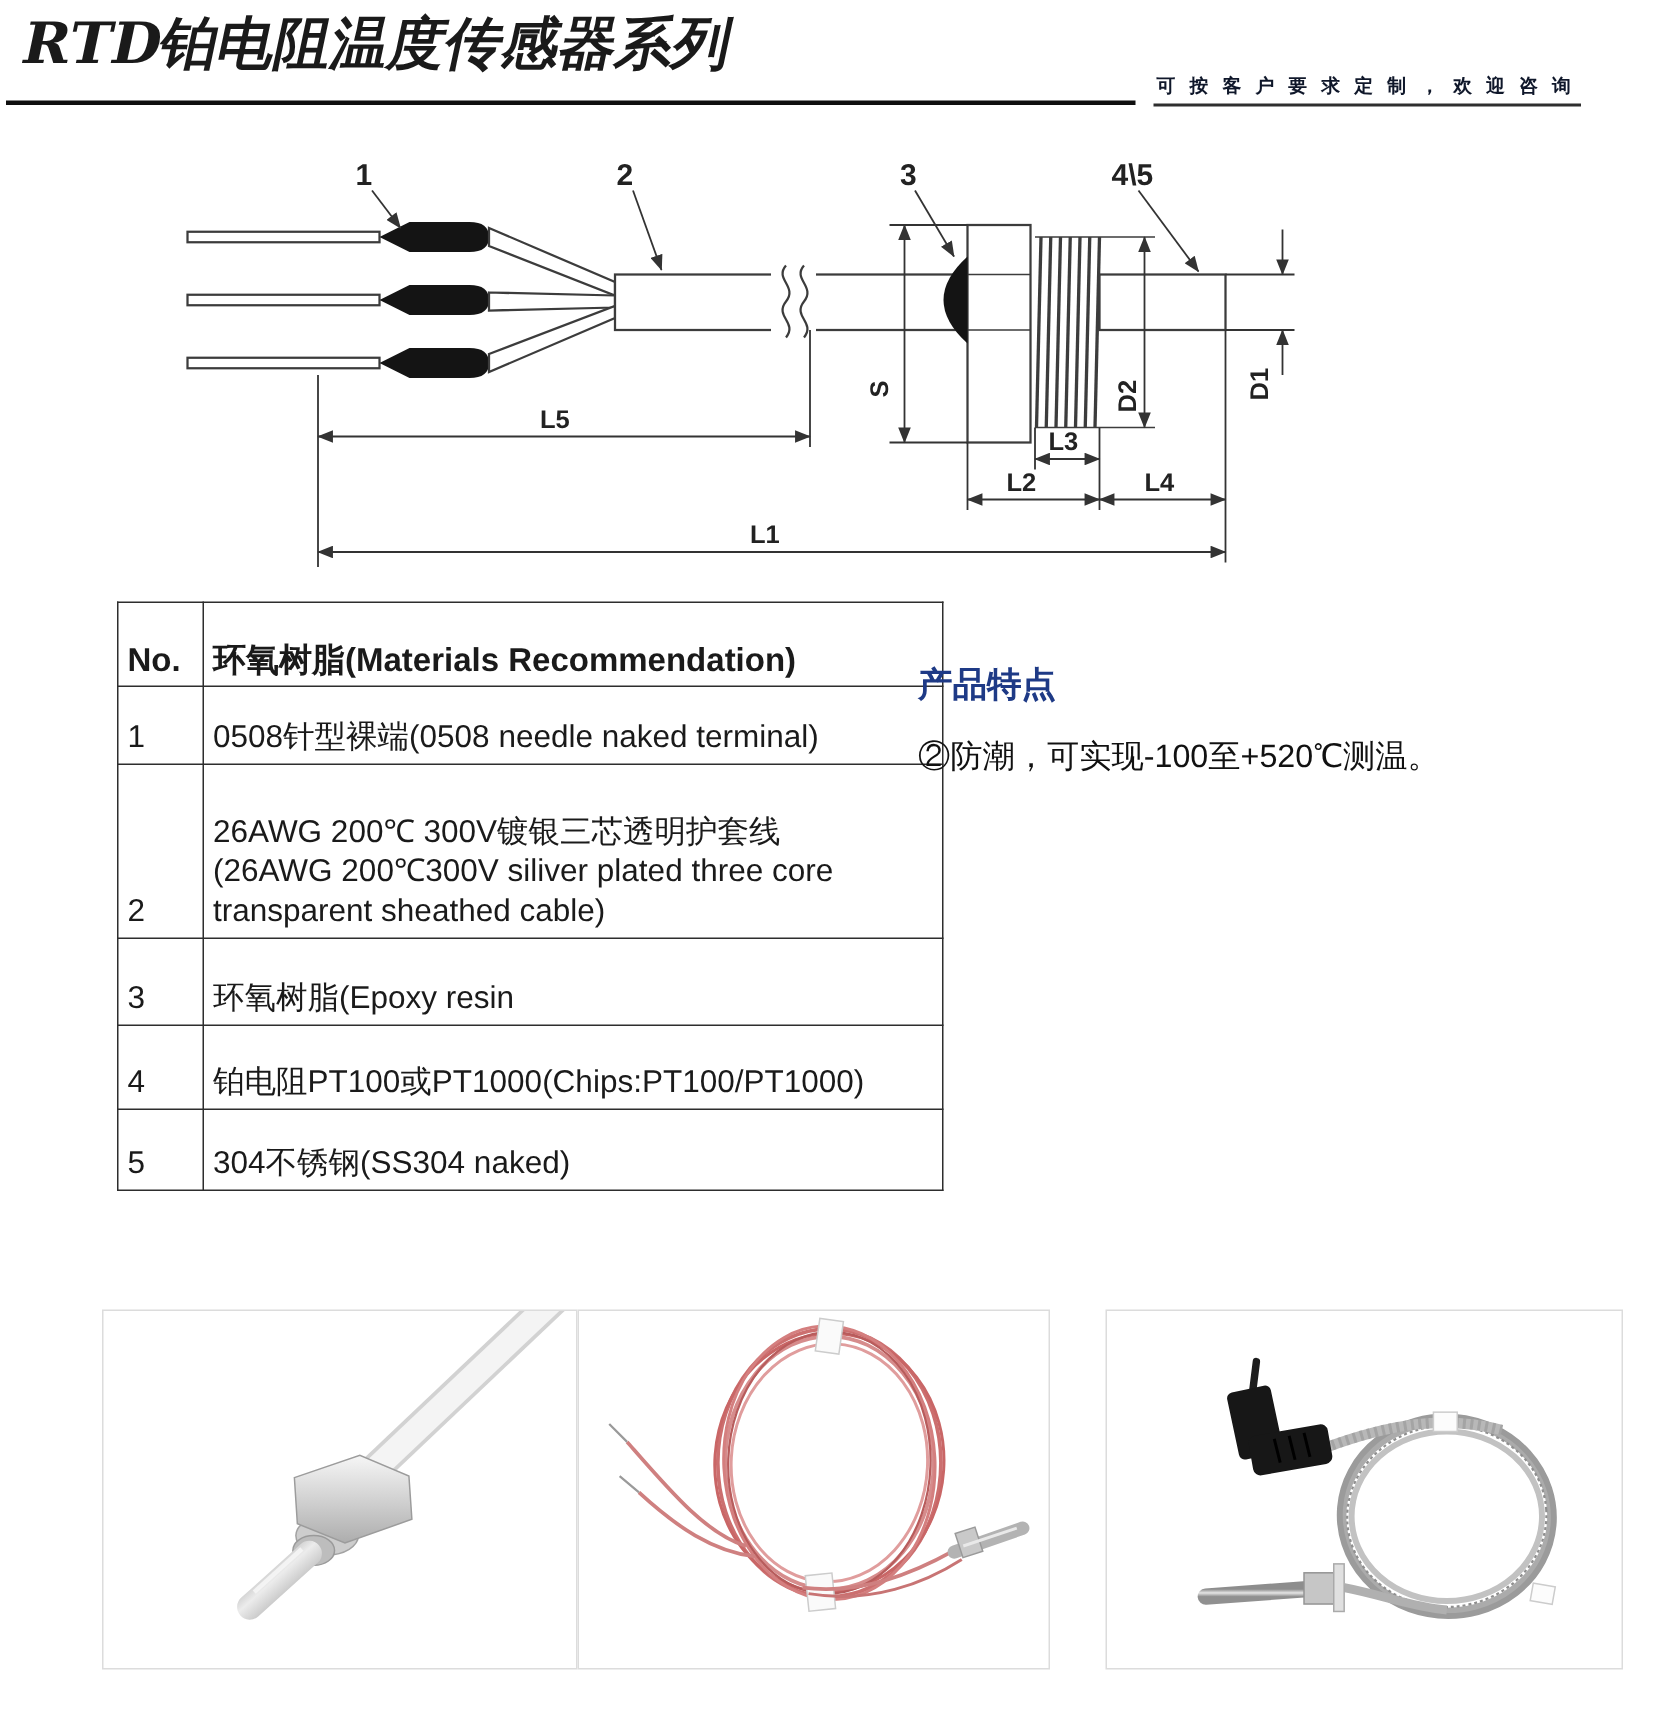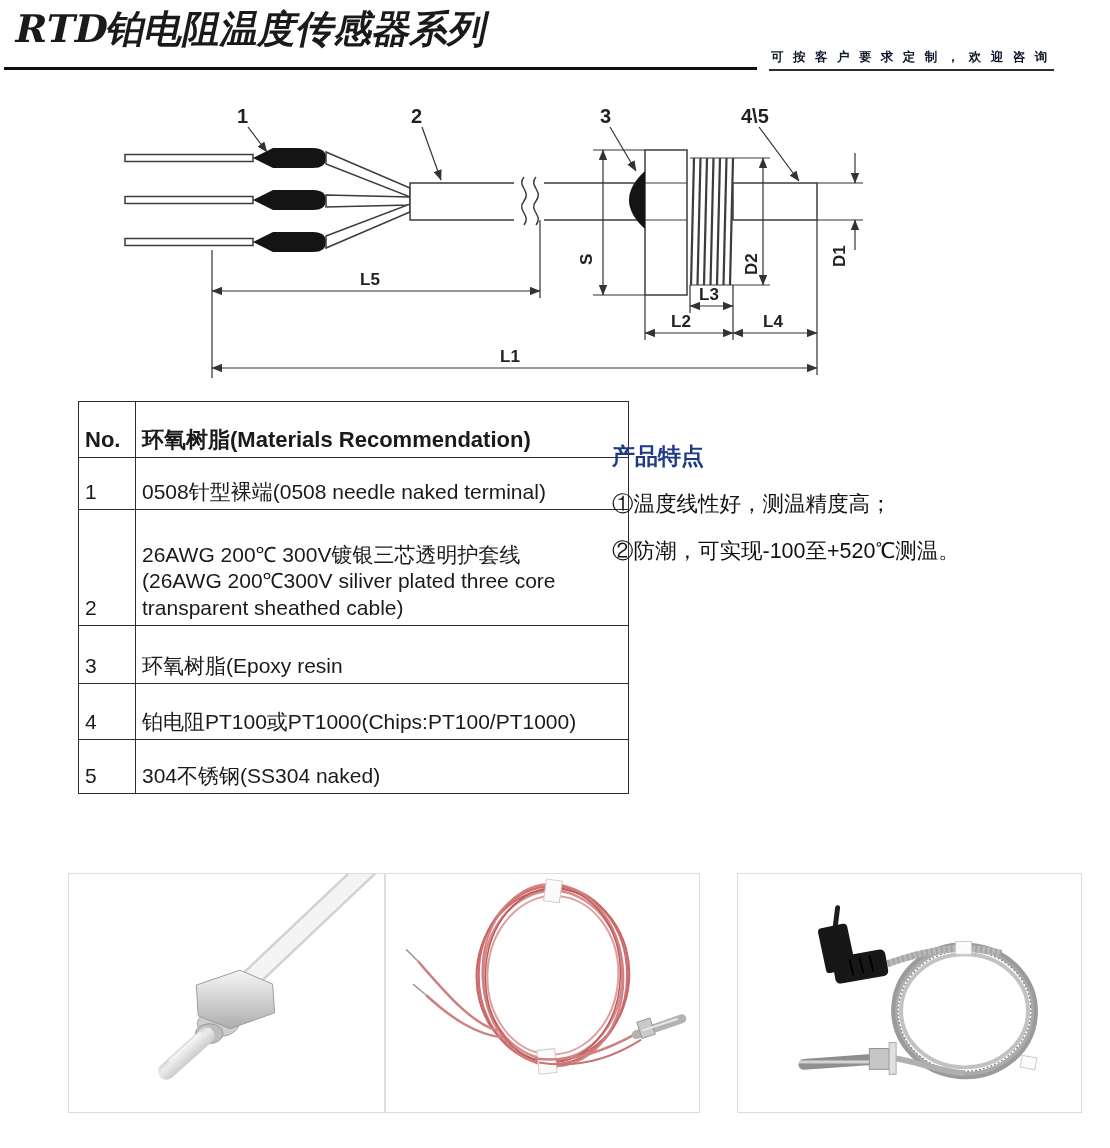--- a/index.html
+++ b/index.html
@@ -168,21 +168,20 @@
       </tr>
       <tr class="h-r5">
         <td>5</td>
         <td>304不锈钢(SS304 naked)</td>
       </tr>
     </tbody>
   </table>
 
   <section class="features">
     <h2>产品特点</h2>
-    <p>①温度线性好，测温精度高；</p>
     <p>②防潮，可实现-100至+520℃测温。</p>
   </section>
 
   <figure class="photo" id="photo1" style="margin:0">
     <svg viewBox="0 0 317 240">
       <defs>
         <linearGradient id="g1" x1="0" y1="0" x2="0" y2="1">
           <stop offset="0" stop-color="#f6f6f6"></stop>
             <stop offset="0.5" stop-color="#d2d2d2"></stop>
             <stop offset="1" stop-color="#adadad"></stop>

